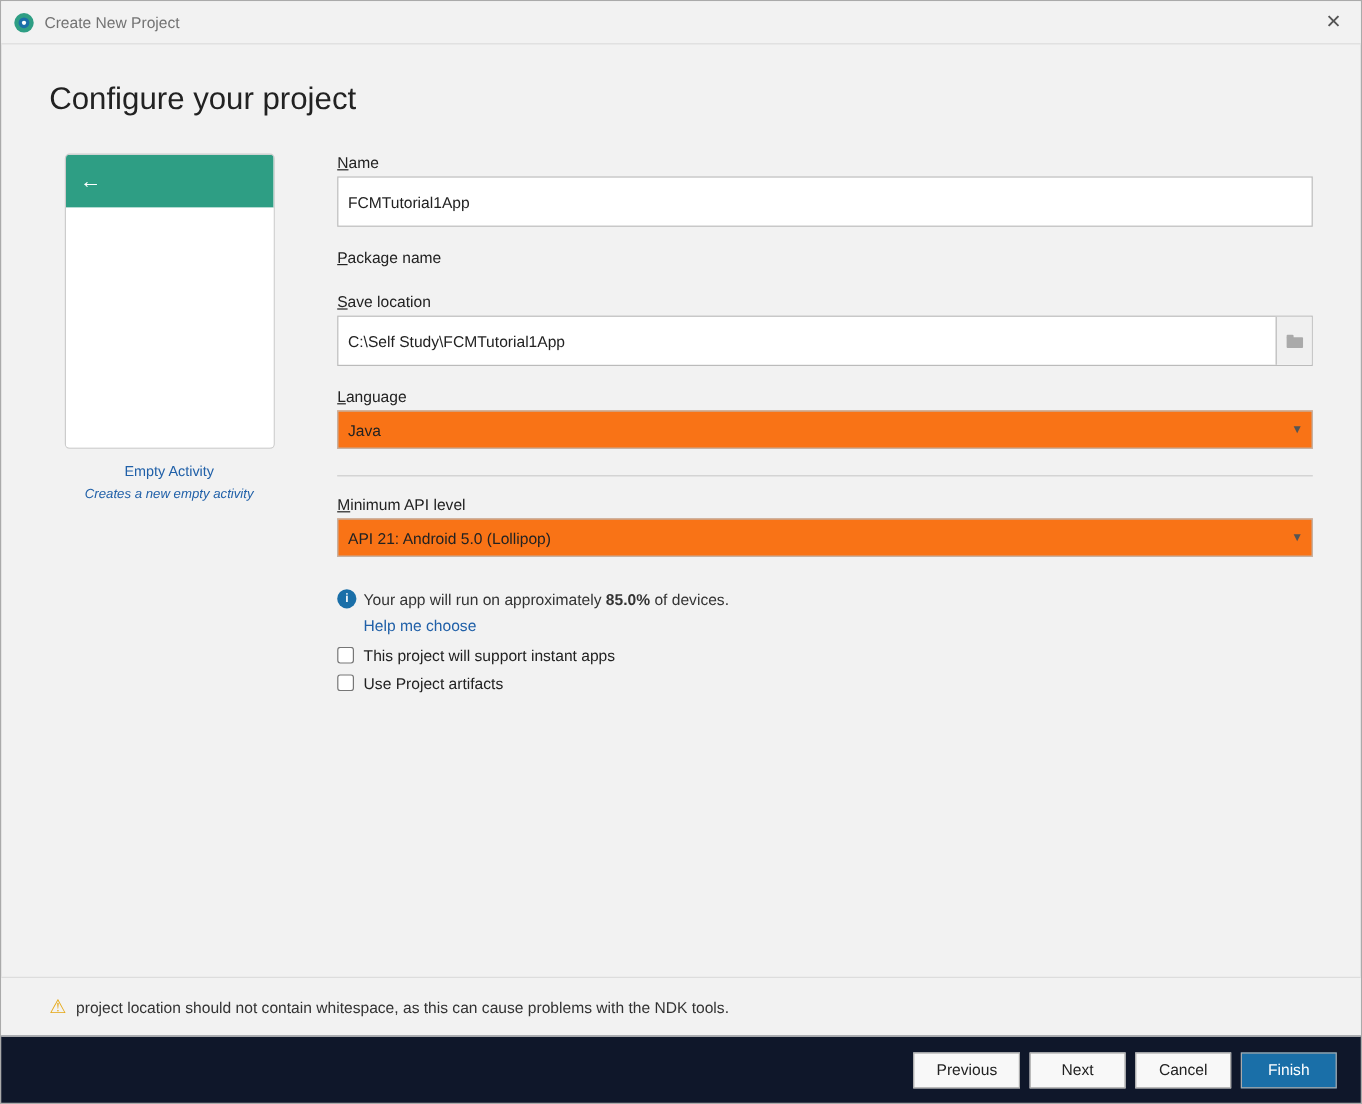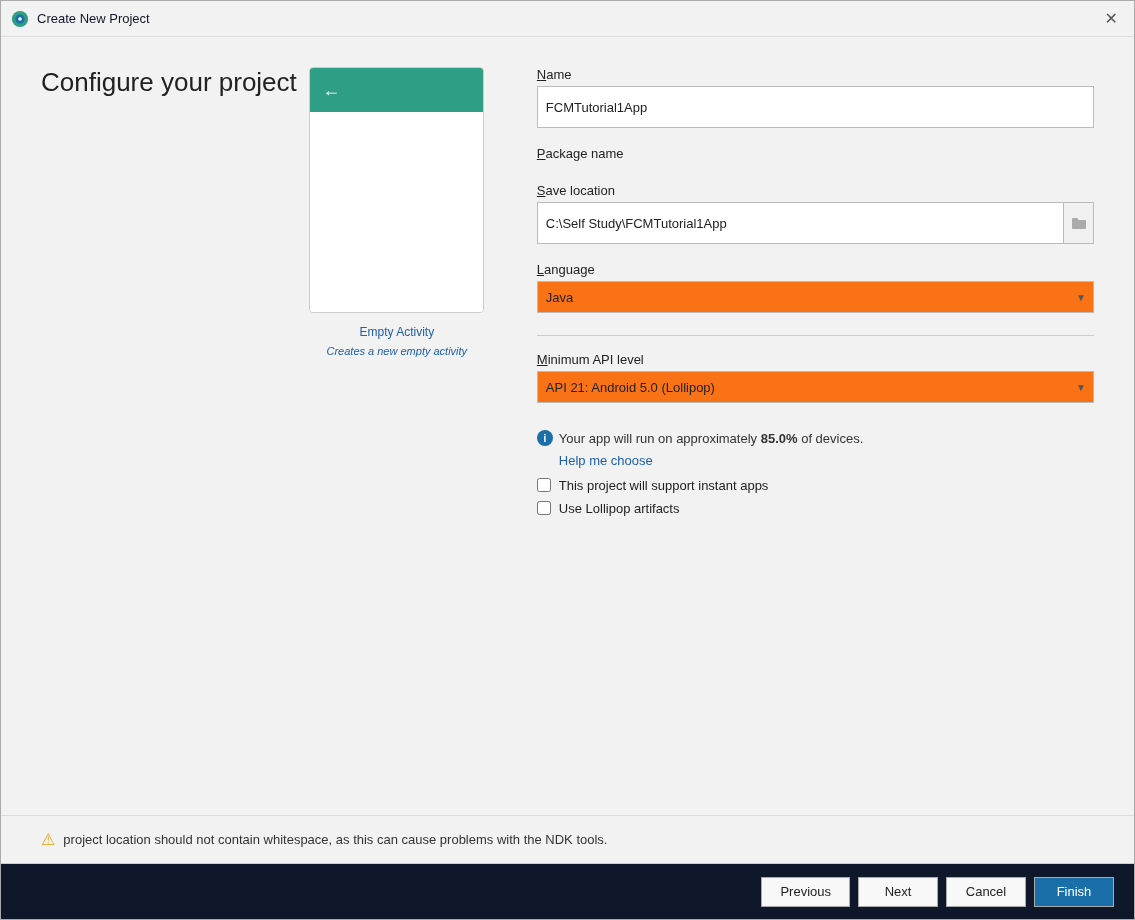--- a/index.html
+++ b/index.html
@@ -36,35 +36,35 @@
       display: flex;
       align-items: center;
       gap: 8px;
     }
     .title-bar-icon {
       width: 18px;
       height: 18px;
     }
     .title-bar-text {
       font-size: 13px;
-      color: #0f172a;
+      color: #737373;
     }
     .title-bar-close {
       font-size: 16px;
       color: #555;
       cursor: pointer;
       background: none;
       border: none;
       padding: 2px 6px;
       line-height: 1;
     }
     .content-area {
       flex: 1;
       display: flex;
-      flex-direction: row;
+      flex-direction: column;
       padding: 30px 40px 0 40px;
       overflow: hidden;
     }
     .page-title {
       font-size: 26px;
       font-weight: 300;
       color: #222;
       margin-bottom: 30px;
     }
     .main-row {
@@ -388,21 +388,21 @@
           </div>
         </div>
         <a class="help-link" href="#">Help me choose</a>
 
         <div class="checkbox-row">
           <input type="checkbox" id="instant-apps" style="">
           <label class="checkbox-label" for="instant-apps">This project will support instant apps</label>
         </div>
         <div class="checkbox-row">
           <input type="checkbox" id="androidx" style="">
-          <label class="checkbox-label" for="androidx">Use Lollipop artifacts</label>
+          <label class="checkbox-label" for="androidx">Use Project artifacts</label>
         </div>
       </div>
     </div>
   </div>
 
   <div class="warning-bar">
     <span class="warning-icon">⚠</span>
     <span class="warning-text">project location should not contain whitespace, as this can cause problems with the NDK tools.</span>
   </div>
 

